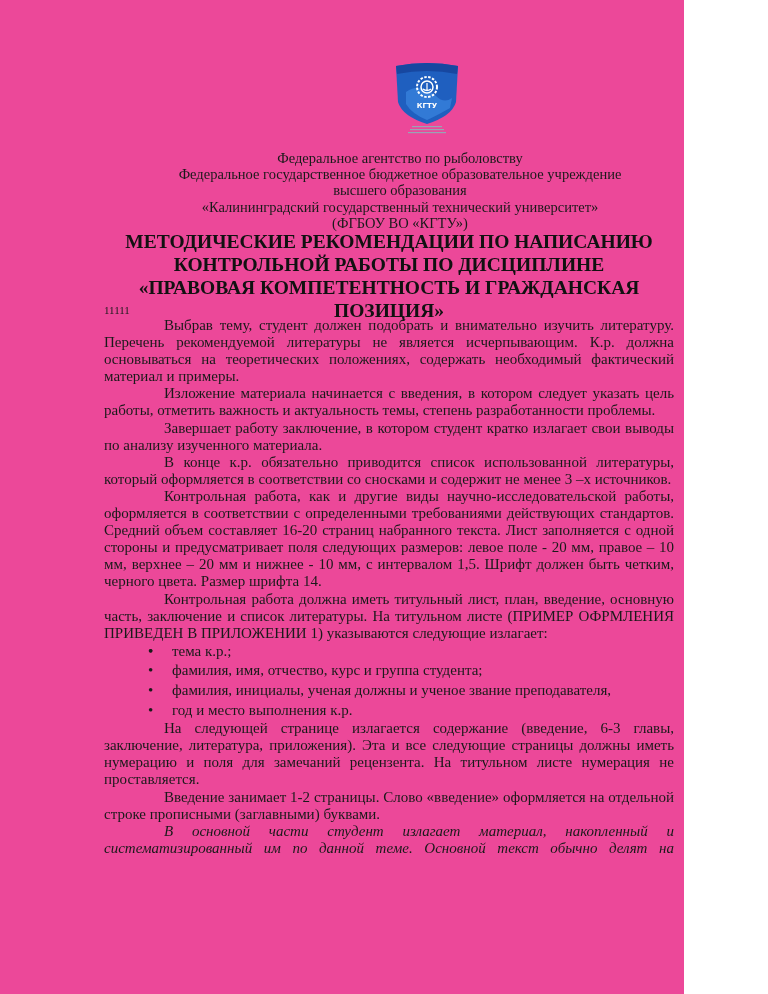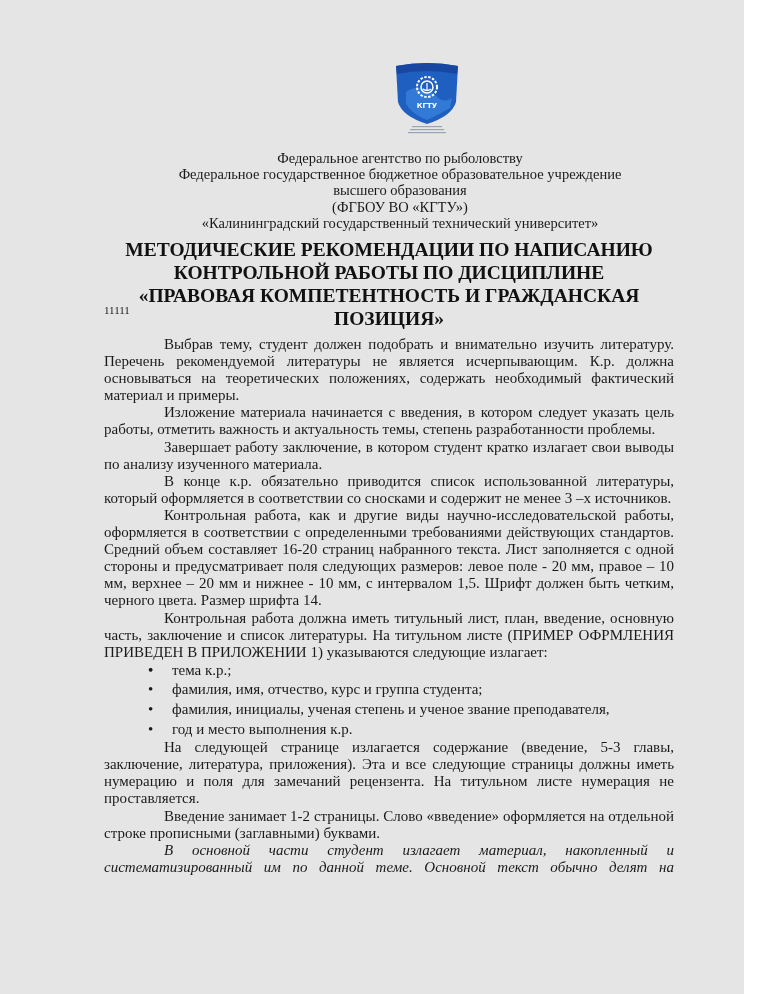--- a/index.html
+++ b/index.html
@@ -1,41 +1,40 @@
 <!DOCTYPE html>
 <html><head>
 <meta charset="utf-8">
 <style>
   html, body { margin: 0; padding: 0; background: #ffffff; }
   body { width: 768px; height: 994px; position: relative; overflow: hidden; }
   .page {
-    position: absolute; left: 0; top: 0; width: 744px; height: 994px;
-    background: #e5e5e5; color: #1a1a1a;
+    position: absolute; left: 0; top: 0; width: 684px; height: 994px;
+    background: #ec4899; color: #1a1a1a;
     font-family: "Liberation Serif", serif;
   }
   .logo {
     position: absolute; left: 386px; top: 52px; width: 82px; height: 82px;
   }
   .header-block {
     position: absolute; left: 115px; top: 150px; width: 570px;
     text-align: center; font-size: 14.5px; line-height: 16.2px;
   }
   .title-block {
     position: absolute; left: 104px; top: 230px; width: 570px;
     text-align: center; font-size: 19.5px; line-height: 23px; font-weight: bold;
     color: #111;
-    margin-top: 8px;
   }
   .page-num {
     position: absolute; left: 104px; top: 304px; width: 570px;
     text-align: left; font-family: Liberation Serif, serif; font-size: 11px;
   }
   .body-text {
     position: absolute; left: 104px; top: 317px; width: 570px;
-    font-size: 15px; line-height: 17.1px; text-align: justify; margin-top: 19px;
+    font-size: 15px; line-height: 17.1px; text-align: justify;
   }
   .body-text p { margin: 0; text-indent: 60px; }
   .body-text p.last-justify { text-align-last: justify; font-style: italic; }
   .body-text b { font-weight: normal; }
   .bullets { list-style: none; margin: 0; padding: 0; }
   .bullets li {
     position: relative; padding-left: 68px; line-height: 19.6px; text-align: left;
   }
   .bullets li .bullet {
     position: absolute; left: 44px; top: 0;
@@ -58,22 +57,22 @@
       <rect x="26" y="74" width="30" height="1.2" fill="#9aa3b5"></rect>
       <rect x="24" y="77" width="34" height="1.2" fill="#9aa3b5"></rect>
       <rect x="22" y="80" width="38" height="1.2" fill="#9aa3b5"></rect>
     </svg>
   </div>
 
   <div class="header-block">
     <div>Федеральное агентство по рыболовству</div>
     <div>Федеральное государственное бюджетное образовательное учреждение</div>
     <div>высшего образования</div>
+    <div>«Калининградский государственный технический университет»</div>
     <div>(ФГБОУ ВО «КГТУ»)</div>
-    <div>«Калининградский государственный технический университет»</div>
   </div>
 
   <div class="title-block">
     <div>МЕТОДИЧЕСКИЕ РЕКОМЕНДАЦИИ ПО НАПИСАНИЮ</div>
     <div>КОНТРОЛЬНОЙ РАБОТЫ ПО ДИСЦИПЛИНЕ</div>
     <div>«ПРАВОВАЯ КОМПЕТЕНТНОСТЬ И ГРАЖДАНСКАЯ ПОЗИЦИЯ»</div>
   </div>
 
   <div class="page-num">11111</div>
 
@@ -81,21 +80,21 @@
     <p>Выбрав тему, студент должен подобрать и внимательно изучить литературу. Перечень рекомендуемой литературы не является исчерпывающим. К.р. должна основываться на теоретических положениях, содержать необходимый фактический материал и примеры.</p>
     <p>Изложение материала начинается с введения, в котором следует указать цель работы, отметить важность и актуальность темы, степень разработанности проблемы.</p>
     <p><b>Завершает работу заключение, в котором студент кратко излагает свои выводы по анализу изученного материала.</b></p>
     <p>В конце к.р. обязательно приводится список использованной литературы, который оформляется в соответствии со сносками и содержит не менее 3 –х источников.</p>
     <p>Контрольная работа, как и другие виды научно-исследовательской работы, оформляется в соответствии с определенными требованиями действующих стандартов. Средний объем составляет 16-20 страниц набранного текста. Лист заполняется с одной стороны и предусматривает поля следующих размеров: левое поле - 20 мм, правое – 10 мм, верхнее – 20 мм и нижнее - 10 мм, с интервалом 1,5. Шрифт должен быть четким, черного цвета. Размер шрифта 14.</p>
     <p><span>Контрольная работа должна иметь </span><b>титульный лист</b><span>, план, введение, основную часть, заключение и список литературы. На титульном листе </span><b>(ПРИМЕР ОФРМЛЕНИЯ ПРИВЕДЕН В ПРИЛОЖЕНИИ 1</b><span>) указываются следующие излагает:</span></p>
     <ul class="bullets">
       <li><span class="bullet">•</span></li>
       <li><span class="bullet">•</span><span>тема к.р.;</span></li>
       <li><span class="bullet">•</span><span>фамилия, имя, отчество, курс и группа студента;</span></li>
-      <li><span class="bullet">•</span><span>фамилия, инициалы, ученая степень и ученое звание преподавателя,</span></li>
+      <li><span class="bullet">•</span><span>фамилия, инициалы, ученая должны и ученое звание преподавателя,</span></li>
       <li><span class="bullet">•</span><span>год и место выполнения к.р.</span></li>
     </ul>
-    <p>На следующей странице излагается содержание (введение, 5-3 главы, заключение, литература, приложения). Эта и все следующие страницы должны иметь нумерацию и поля для замечаний рецензента. На титульном листе нумерация не проставляется.</p>
+    <p>На следующей странице излагается содержание (введение, 6-3 главы, заключение, литература, приложения). Эта и все следующие страницы должны иметь нумерацию и поля для замечаний рецензента. На титульном листе нумерация не проставляется.</p>
     <p><b>Введение</b><span> занимает 1-2 страницы. Слово «введение» оформляется на отдельной строке прописными (заглавными) буквами.</span></p>
     <p class="last-justify">В основной части студент излагает материал, накопленный и систематизированный им по данной теме. Основной текст обычно делят на</p>
   </div>
 
 </div>
 
 </body></html>

